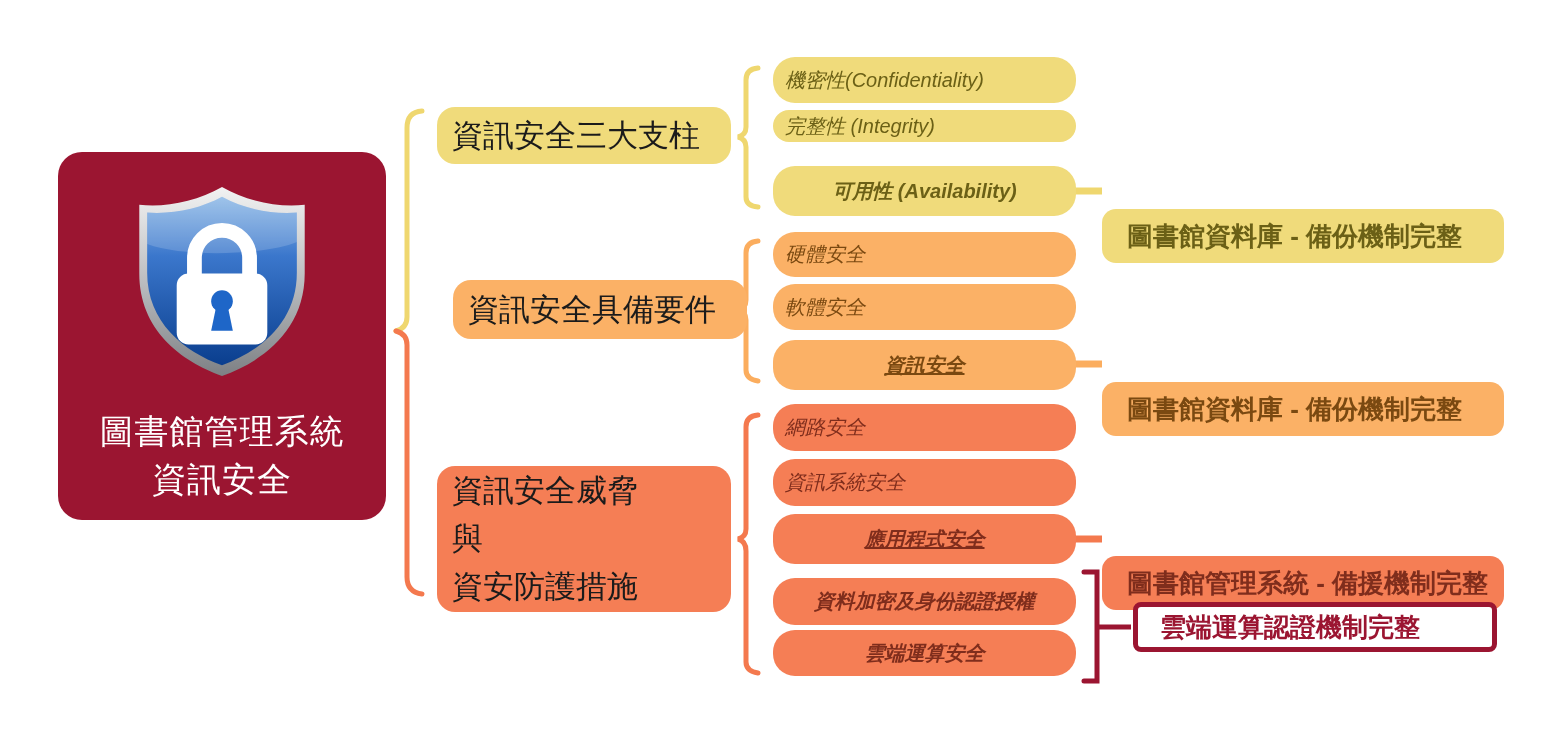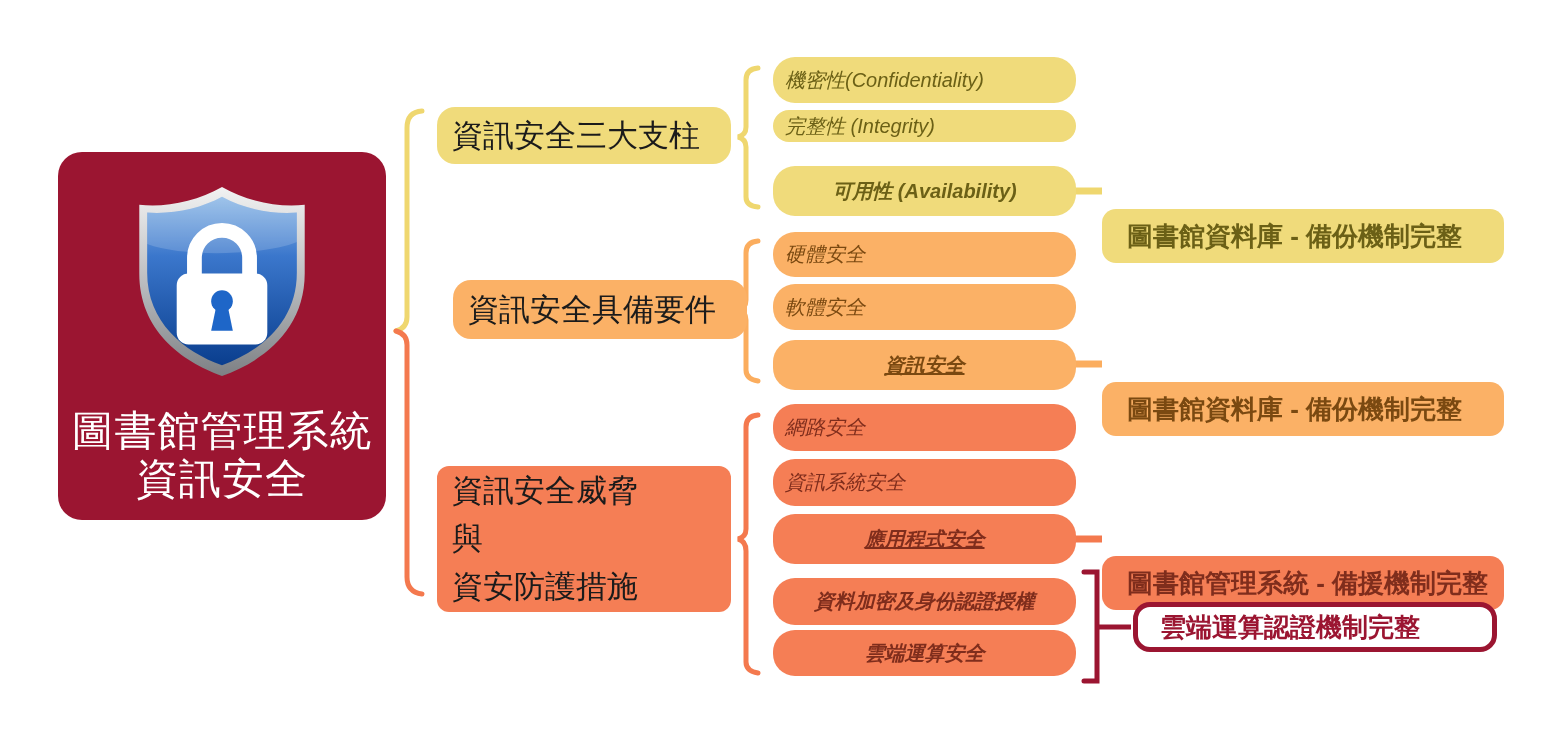--- a/index.html
+++ b/index.html
@@ -15,25 +15,25 @@
     --coral-line:#F4794E;
     --parent-text:#1B1B1B;
   }
   html,body{margin:0;padding:0;}
   body{background:#ffffff;font-family:"Liberation Sans","DejaVu Sans",sans-serif;}
   .canvas{position:relative;width:1560px;height:741px;background:#ffffff;overflow:hidden;}
   .overlay{position:absolute;left:0;top:0;width:1560px;height:741px;pointer-events:none;}
 
   .root{position:absolute;left:58px;top:152px;width:328px;height:368px;background:var(--crimson);border-radius:24px;}
   .root svg.shield{position:absolute;left:75px;top:33px;}
-  .root-title{position:absolute;left:0;right:0;top:255px;text-align:center;color:#ffffff;font-size:42px;line-height:48px;letter-spacing:1px;}
+  .root-title{position:absolute;left:0;right:0;top:255px;text-align:center;color:#ffffff;font-size:34px;line-height:48px;letter-spacing:1px;}
 
   .node{position:absolute;box-sizing:border-box;display:flex;align-items:center;white-space:nowrap;border-radius:14px;}
   .parent{left:437px;width:294px;padding:0 15px;font-size:31px;color:var(--parent-text);border-radius:18px;}
-  .parent.multiline{line-height:48px;border-radius:12px;}
+  .parent.multiline{line-height:48px;}
   .child{left:773px;width:303px;padding:0 12px;font-size:20px;border-radius:22px;font-style:italic;}
   .note{left:1102px;width:402px;height:54px;padding:16px 25px;font-size:26px;font-weight:bold;border-radius:14px;margin-top:44px;}
 
   .bg-yellow{background:var(--yellow);} .tx-yellow{color:var(--yellow-text);}
   .bg-orange{background:var(--orange);} .tx-orange{color:var(--orange-text);}
   .bg-coral{background:var(--coral);}   .tx-coral{color:var(--coral-text);}
 
   .bold{font-weight:bold;justify-content:center;} .underline{text-decoration:underline;}
 
   #p1{top:107px;height:57px;}
@@ -49,21 +49,21 @@
   #c31{top:404px;height:47px;}
   #c32{top:459px;height:47px;}
   #c33{top:514px;height:50px;}
   #c34{top:578px;height:47px;}
   #c35{top:630px;height:46px;}
 
   #n1{top:165px;}
   #n2{top:338px;}
   #n3{top:512px;}
   #n4{left:1133px;top:602px;width:364px;height:50px;background:#ffffff;
-      border:5px solid var(--crimson);color:var(--crimson);border-radius:17px;
+      border:5px solid var(--crimson);color:var(--crimson);border-radius:8px;
       padding:0 22px;font-size:26px;font-weight:bold;}
 </style>
 </head>
 <body>
 
 <div class="canvas">
 
   <svg class="overlay" viewBox="0 0 1560 741">
 
     <path d="M 422 111 Q 407 112 407 128 L 407 317 Q 407 328 396 331" fill="none" stroke="#EFD76F" stroke-width="5" stroke-linecap="round"></path>

